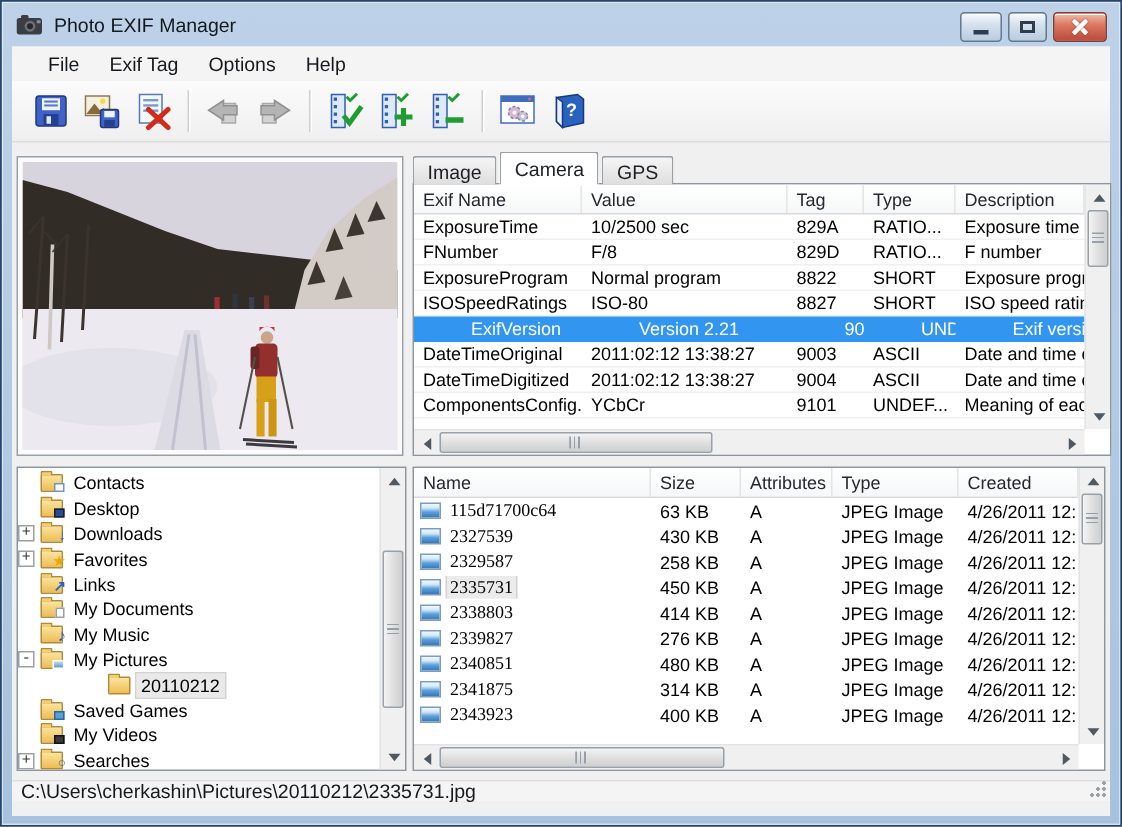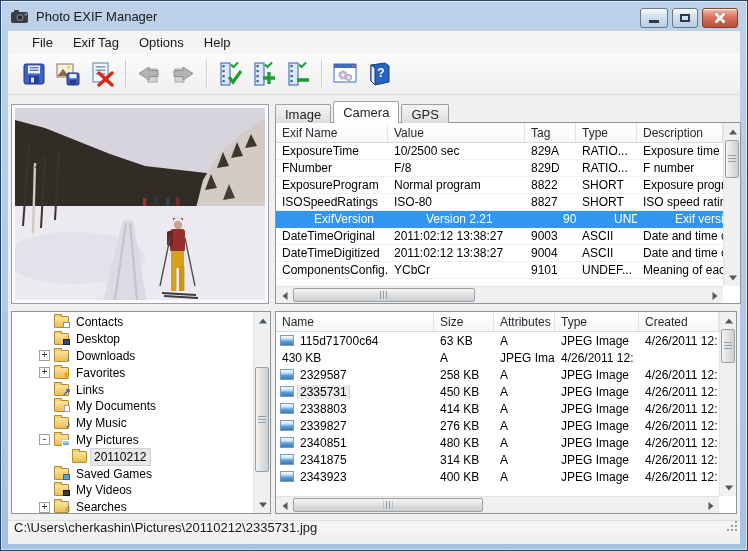--- a/index.html
+++ b/index.html
@@ -56,38 +56,38 @@
   .tbody { position:absolute; left:0; right:17px; }
   .exif-panel .thead, .file-panel .thead { margin-right:17px; }
   .t-row { display:grid; height:17px; align-items:center; border-bottom:1px solid #f0f0f0; }
   .t-row .c { font-size:12px; color:#000; padding-left:6px; white-space:nowrap; overflow:hidden; }
   .t-row.selected { background:#3296f0; border-bottom-color:#3296f0; }
   .t-row.selected .c { color:#fff;padding-left:38px; }
   .f-row { display:grid; height:17px; align-items:center; }
   .f-row .c { font-size:12px; color:#000; padding-left:6px; white-space:nowrap; overflow:hidden; }
   .namecell { display:flex; align-items:center; gap:4px; padding-left:4px !important; }
   .pic-icon { flex:none; width:14px; height:11px; border:1px solid #7a9cc0; background:linear-gradient(180deg,#f2faff 0%,#cfe7f8 30%,#5aa0dc 60%,#3a78b4 100%); }
-  .fname { padding:0 2px; }
+  .fname { padding:0 2px;font-family:Liberation Serif, serif; }
   .fname.sel { background:#ebebeb; outline:1px solid #d2d2d2; }
   
   .vscroll { position:absolute; top:0; right:0; width:17px; background:#f0f0f0; border-left:1px solid #e3e3e3; }
   .hscroll { position:absolute; left:0; bottom:0; height:17px; background:#f0f0f0; border-top:1px solid #e3e3e3; }
   .sb-btn { position:absolute; width:17px; height:17px; }
   .arr { position:absolute; left:50%; top:50%; transform:translate(-50%,-50%); width:0; height:0; }
   .arr.up    { border-left:4px solid transparent; border-right:4px solid transparent; border-bottom:5px solid #4f5962; }
   .arr.down  { border-left:4px solid transparent; border-right:4px solid transparent; border-top:5px solid #4f5962; }
   .arr.left  { border-top:4px solid transparent; border-bottom:4px solid transparent; border-right:5px solid #4f5962; }
   .arr.right { border-top:4px solid transparent; border-bottom:4px solid transparent; border-left:5px solid #4f5962; }
   .vthumb { position:absolute; left:1px; width:14px; border:1px solid #98a0a8; border-radius:2px; background:linear-gradient(90deg,#f4f4f4,#dcdcdc 60%,#cfcfcf); }
   .vthumb::after { content:""; position:absolute; left:50%; top:50%; transform:translate(-50%,-50%); width:8px; height:8px; background:repeating-linear-gradient(180deg,#96a0aa 0 1px,transparent 1px 3px); }
   .hthumb { position:absolute; top:1px; height:14px; border:1px solid #98a0a8; border-radius:2px; background:linear-gradient(180deg,#f4f4f4,#dcdcdc 60%,#cfcfcf); }
   .hthumb::after { content:""; position:absolute; left:50%; top:50%; transform:translate(-50%,-50%); width:9px; height:8px; background:repeating-linear-gradient(90deg,#96a0aa 0 1px,transparent 1px 3px); }
   
   .tree-body { position:absolute; top:2px; left:0; right:17px; bottom:0; overflow:hidden; }
-  .trow { display:flex; align-items:center; height:16.8px; padding-left:27px; gap:4px; }
+  .trow { display:flex; align-items:center; height:16.8px; gap:4px; }
   .trow.lvl1 { padding-left:45px; }
   .expand { flex:none; width:11px; height:11px; border:1px solid #9aa0a6; background:#fff; font-family:"Liberation Mono",monospace; font-size:10px; line-height:9px; text-align:center; color:#333; }
   .expand:empty { visibility:hidden; }
   .ficon { position:relative; flex:none; width:15px; height:12px; background:linear-gradient(#fbe49c,#edbd55); border:1px solid #b18a36; border-radius:1px; }
   .ficon::before { content:""; position:absolute; top:-3px; left:-1px; width:6px; height:2px; background:#f3cf74; border:1px solid #b18a36; border-bottom:none; border-radius:1px 1px 0 0; }
   .ovl { position:absolute; right:-2px; bottom:-1px; }
   .ovl.card    { width:7px; height:6px; background:#fff; border:1px solid #6e95c8; }
   .ovl.monitor { width:7px; height:6px; background:#2c4a8c; border:1px solid #123; }
   .ovl.page    { width:6px; height:7px; background:#fff; border:1px solid #9aa0a6; }
   .ovl.photo   { width:8px; height:6px; background:linear-gradient(#bfe0f4,#5a9ad4); border:1px solid #fff; }
@@ -486,20 +486,24 @@
         <div class="c namecell">
             <span class="pic-icon"></span>
             <span class="fname">115d71700c64</span>
           </div>
         <div class="c">63 KB</div>
           <div class="c">A</div>
           <div class="c">JPEG Image</div>
           <div class="c">4/26/2011 12:</div>
       </div>
       <div class="f-row file-grid">
+        <div class="c namecell">
+            <span class="pic-icon"></span>
+            <span class="fname">2327539</span>
+          </div>
         <div class="c">430 KB</div>
           <div class="c">A</div>
           <div class="c">JPEG Image</div>
           <div class="c">4/26/2011 12:</div>
       </div>
       <div class="f-row file-grid">
         <div class="c namecell">
             <span class="pic-icon"></span>
             <span class="fname">2329587</span>
           </div>

